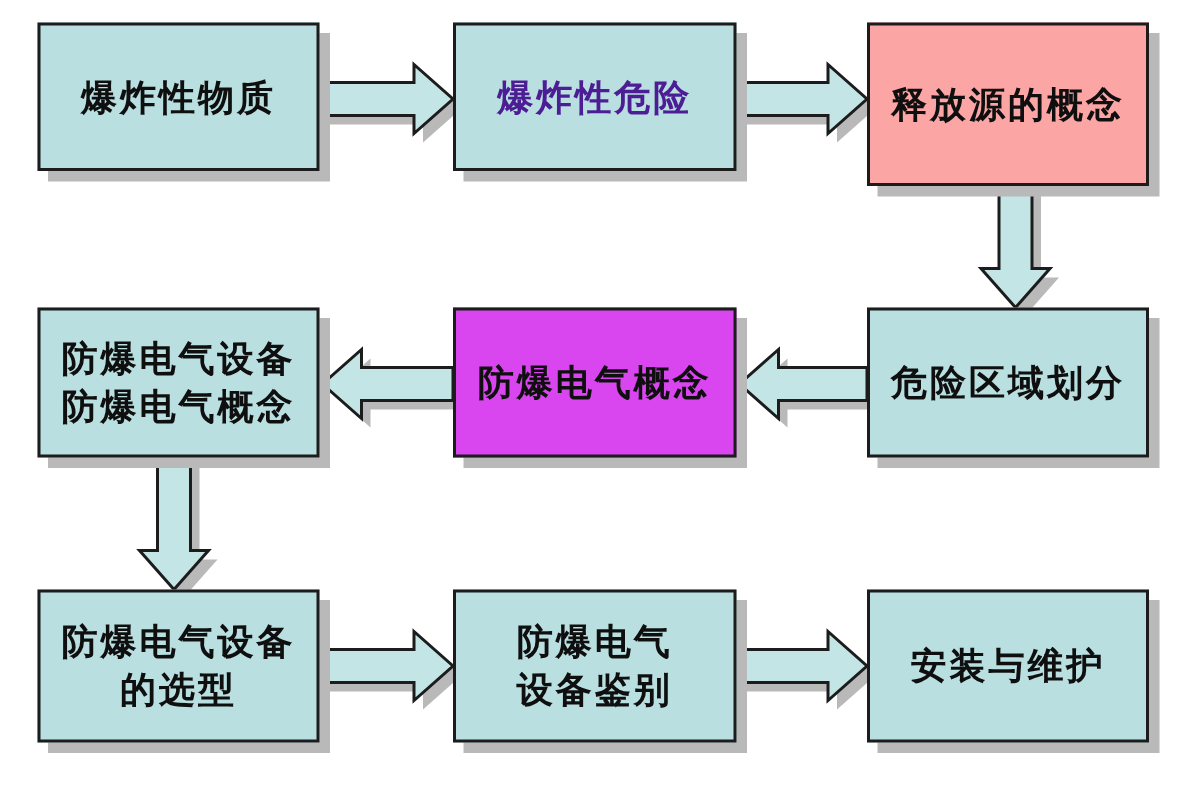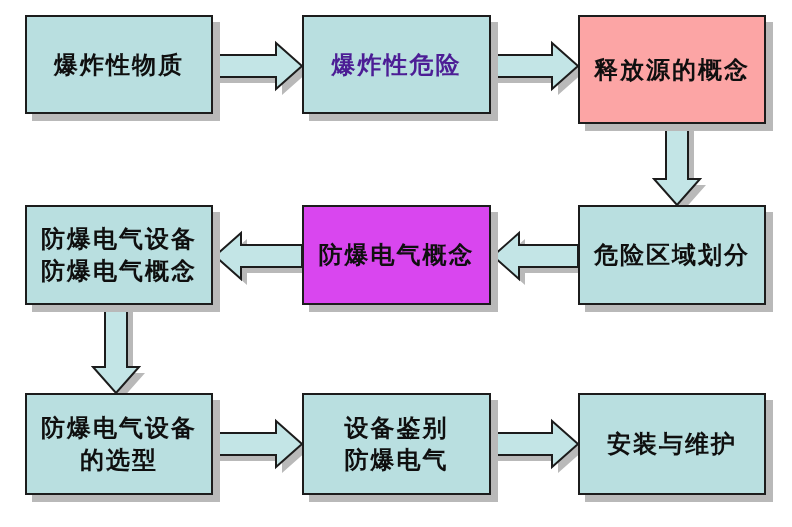--- a/index.html
+++ b/index.html
@@ -94,19 +94,19 @@
       <span>防爆电气概念</span>
     </div>
     <div class="flow-box" style="left: 578px; top: 205px; width: 188px; height: 100px; background: rgb(185, 223, 224); border: 2px solid rgb(28, 28, 28); box-shadow: rgb(185, 185, 185) 7px 7px 0px; color: rgb(15, 15, 15);">
       <span>危险区域划分</span>
     </div>
     <div class="flow-box" style="left: 25px; top: 393px; width: 188px; height: 102px; background: rgb(185, 223, 224); border: 2px solid rgb(28, 28, 28); box-shadow: rgb(185, 185, 185) 7px 7px 0px; color: rgb(15, 15, 15);">
       <span>防爆电气设备</span>
       <span>的选型</span>
     </div>
     <div class="flow-box" style="left: 302px; top: 393px; width: 189px; height: 102px; background: rgb(185, 223, 224); border: 2px solid rgb(28, 28, 28); box-shadow: rgb(185, 185, 185) 7px 7px 0px; color: rgb(15, 15, 15);">
+      <span>防爆电气</span>
       <span>设备鉴别</span>
-      <span>防爆电气</span>
     </div>
     <div class="flow-box" style="left: 578px; top: 393px; width: 188px; height: 102px; background: rgb(185, 223, 224); border: 2px solid rgb(28, 28, 28); box-shadow: rgb(185, 185, 185) 7px 7px 0px; color: rgb(15, 15, 15);">
       <span>安装与维护</span>
     </div>
   </div>
 
 </body></html>

